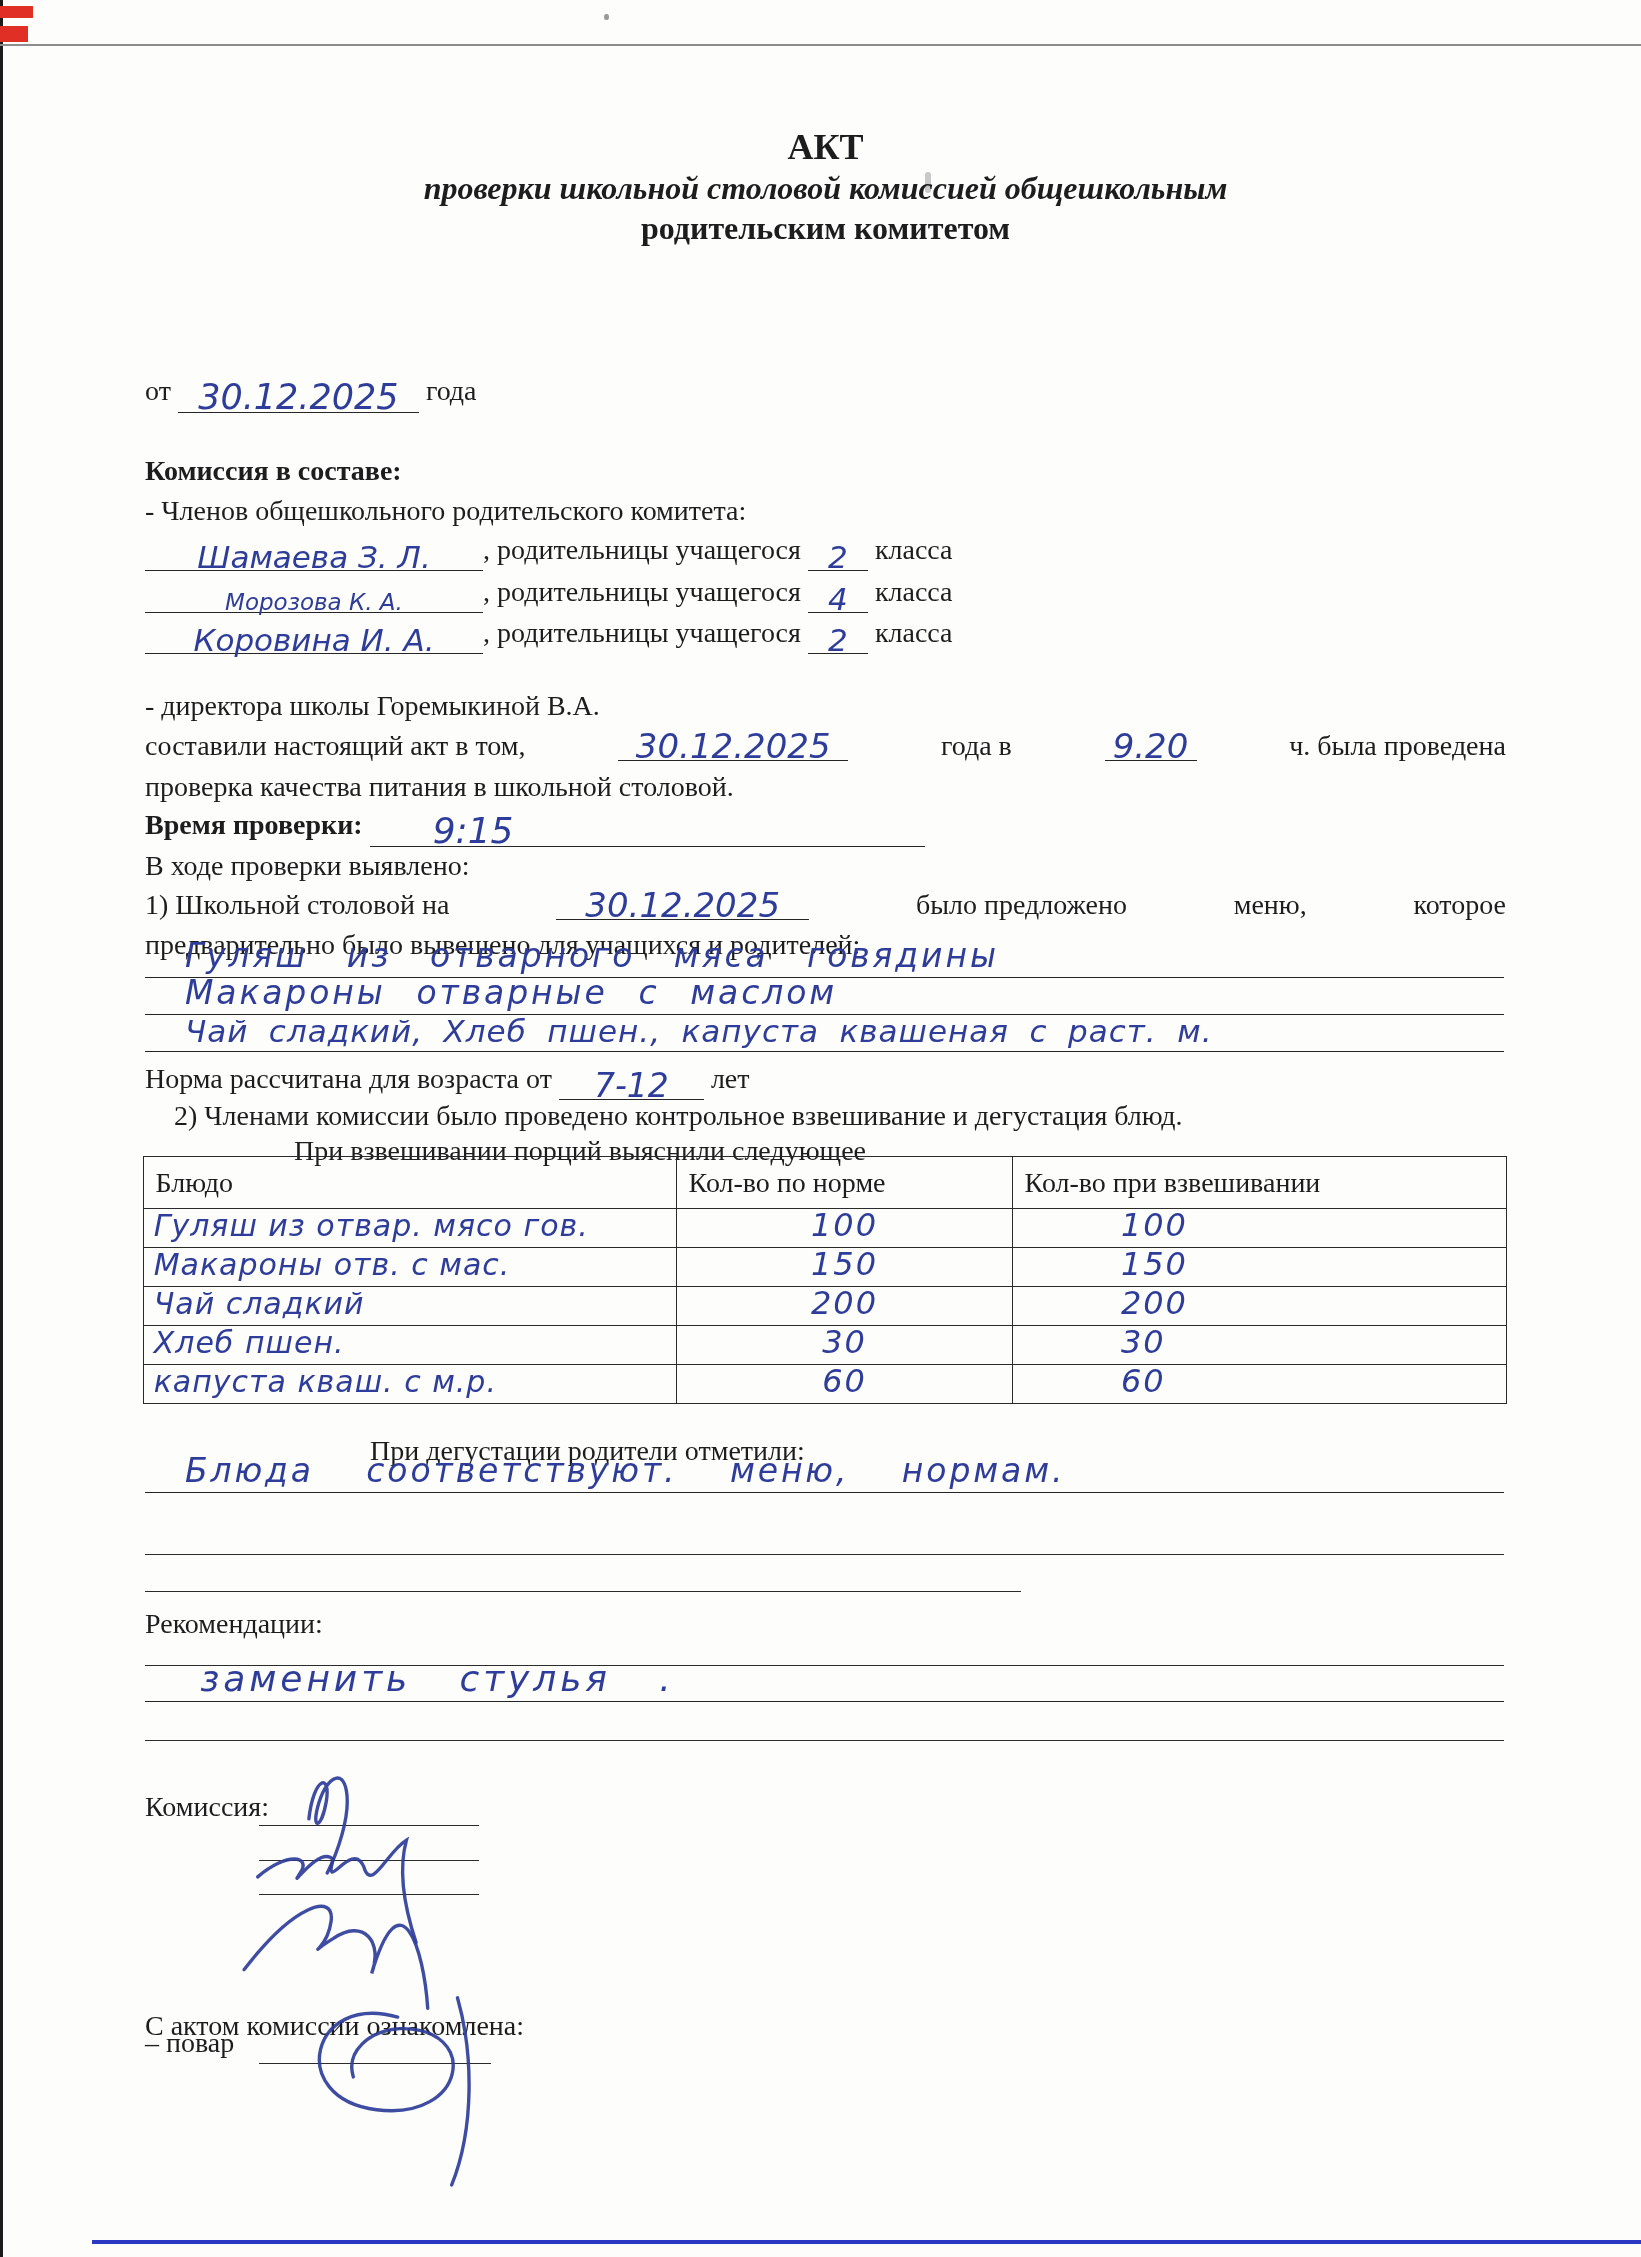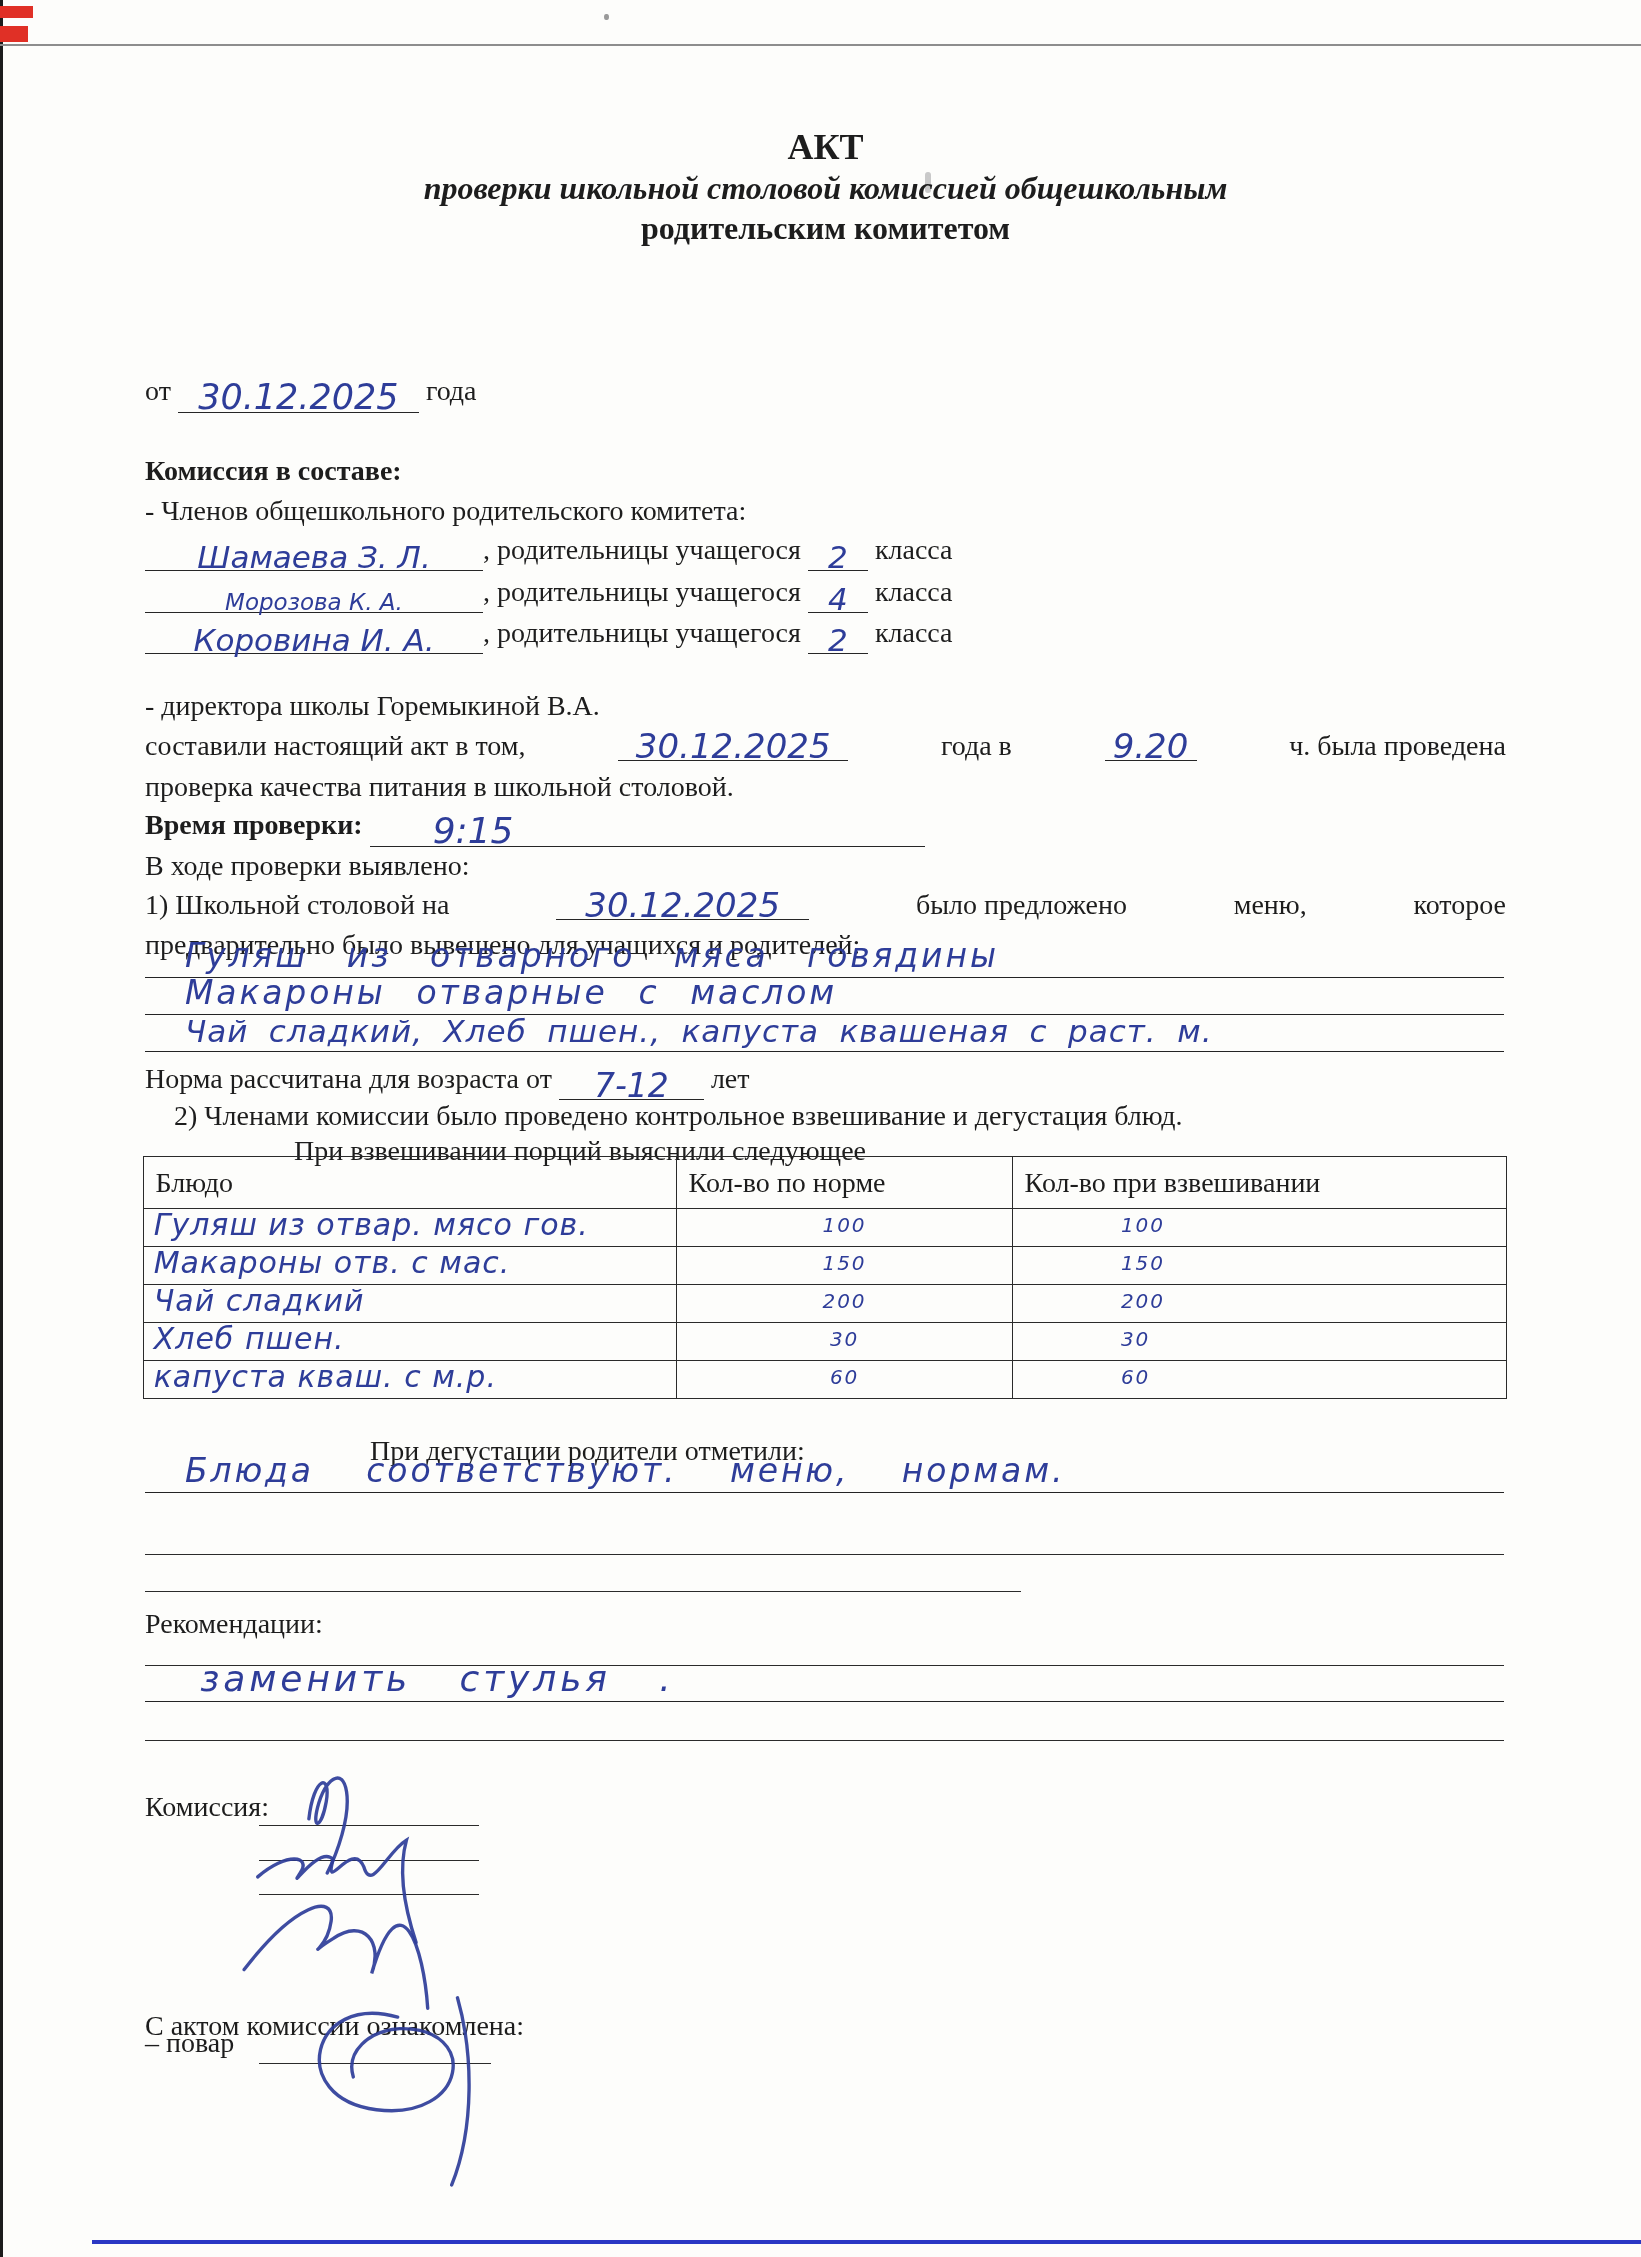--- a/index.html
+++ b/index.html
@@ -29,21 +29,21 @@
   
   .mline{position:absolute;left:145px;width:1359px;border-bottom:1.9px solid #242424;}
   .mline .hw{position:absolute;left:3.9px;bottom:2px;margin-left:36px;}
   
   .wtable{position:absolute;top:1156px;left:143px;width:1363px;border-collapse:collapse;table-layout:fixed;}
   .wtable th,.wtable td{border:1.9px solid #2a2a2a;overflow:visible;}
   .wtable th{font-weight:normal;font-size:28px;text-align:left;padding:9.7px 11.6px;height:31px;}
   .wtable td{height:37px;padding:0;}
   .wtable td .hw{position:relative;top:-2.9px;}
   .tdish{font-size:30px;padding-left:9.7px;letter-spacing:1px;}
-  .tnum{font-size:20px;letter-spacing:1.9px;}
+  .tnum{font-size:32px;letter-spacing:1.9px;}
   td.ncenter{text-align:center;}
   td.nleft{padding-left:108px;}
   
   .sig{position:absolute;}
   .sig path{fill:none;stroke:#2e3d99;stroke-width:3.5;stroke-linecap:round;opacity:.92;}
 </style>
 </head>
 <body>
 
 <div class="page">

